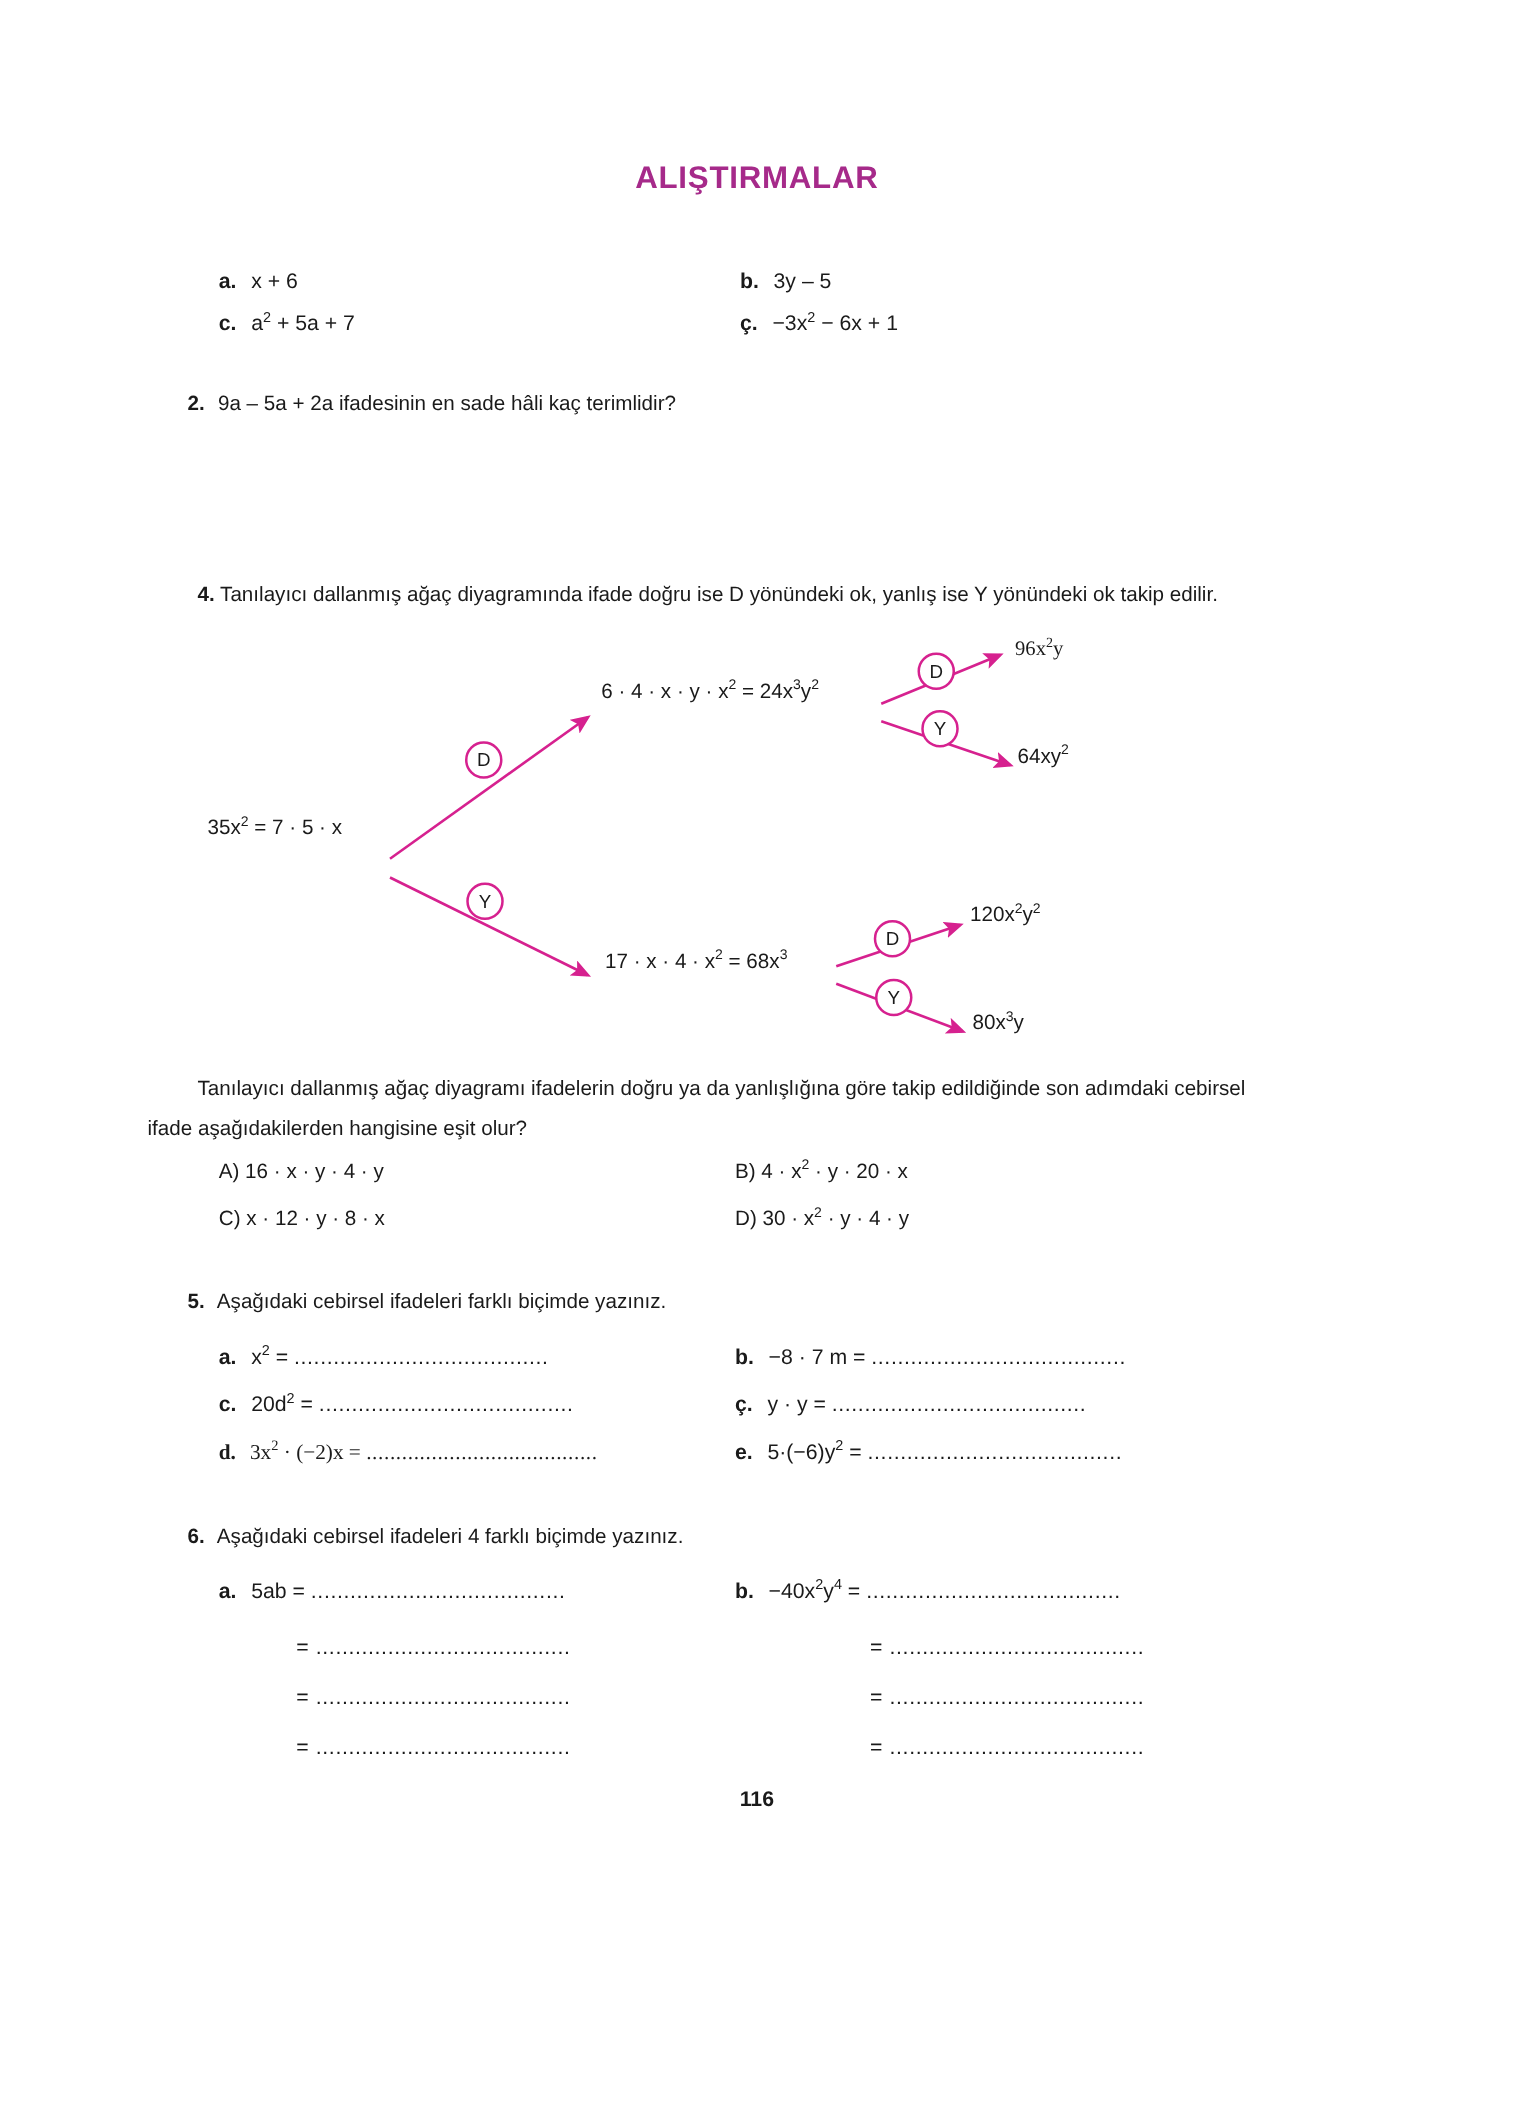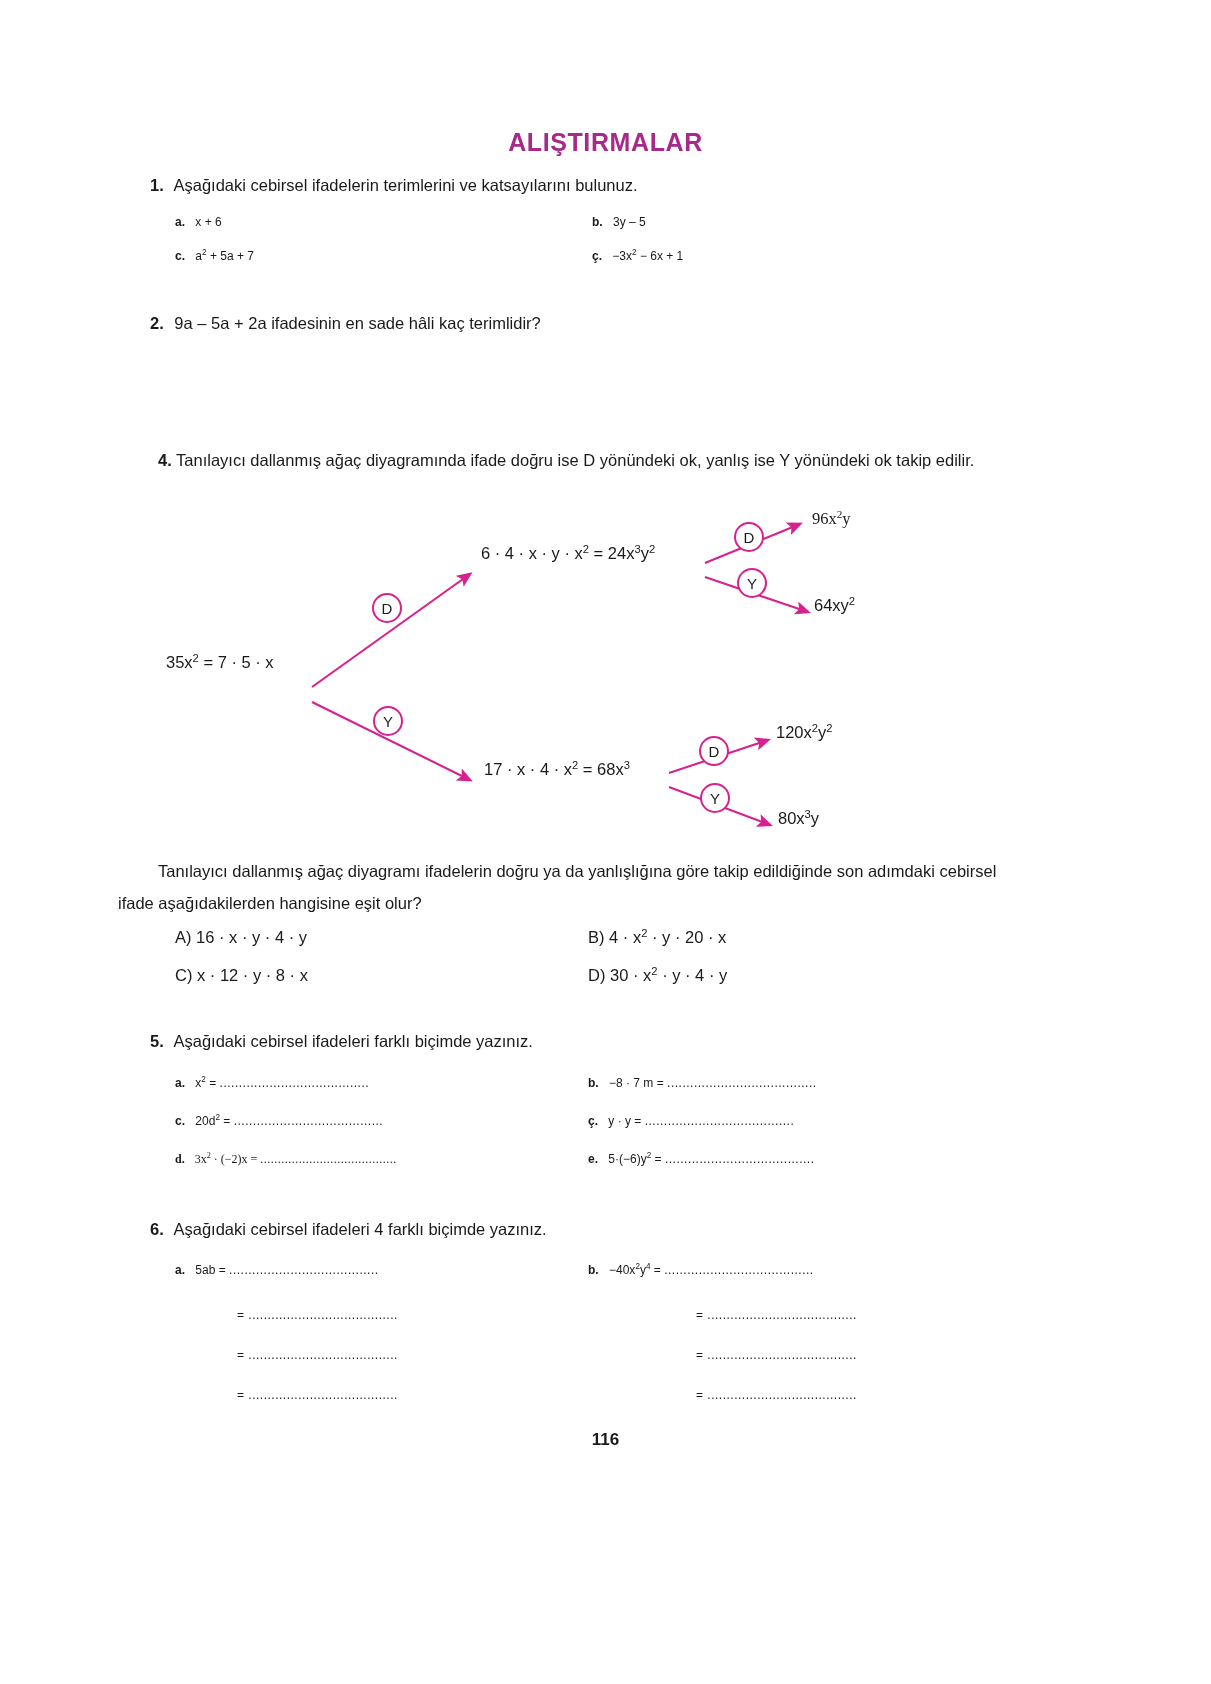--- a/index.html
+++ b/index.html
@@ -55,21 +55,21 @@
     width: 900px;
     white-space: normal;
   }
   .wrapq .num { font-weight: bold; }
 
   sup { font-size: 0.68em; vertical-align: super; line-height: 0; }
 
   
   .item {
     position: absolute;
-    font-size: 12px;
+    font-size: 17px;
     white-space: nowrap;
   }
   .item .lbl { font-weight: bold; margin-right: 7px; }
 
   .opt {
     position: absolute;
     font-size: 16.5px;
     white-space: nowrap;
   }
 
@@ -113,24 +113,20 @@
     font-weight: bold;
   }
 </style>
 </head>
 <body>
 
 <div class="page">
 
   <div class="page-heading">ALIŞTIRMALAR</div>
 
-  <div class="q" style="left:150px; top:174px;">
-    <span class="num">1.</span>
-    <span class="q-body">Aşağıdaki cebirsel ifadelerin terimlerini ve katsayılarını bulunuz.</span>
-  </div>
 
   <div class="item" style="left:175px; top:215px;">
     <span class="lbl">a.</span>
     <span>x + 6</span>
   </div>
   <div class="item" style="left:592px; top:215px;">
     <span class="lbl">b.</span>
     <span>3y – 5</span>
   </div>
   <div class="item" style="left:175px; top:249px;">
@@ -141,21 +137,21 @@
     <span class="lbl">ç.</span>
     <span>−3x<sup>2</sup> − 6x + 1</span>
   </div>
 
   <div class="q" style="left:150px; top:312px;">
     <span class="num">2.</span>
     <span class="q-body">9a – 5a + 2a ifadesinin en sade hâli kaç terimlidir?</span>
   </div>
 
 
-  <div class="wrapq" style="left:118px; top:444px; width:908px; text-indent:40px;">
+  <div class="wrapq" style="left:118px; top:460px; width:908px; text-indent:40px;">
     <span class="num">4.</span>
     <span>Tanılayıcı dallanmış ağaç diyagramında ifade doğru ise D yönündeki ok, yanlış ise Y yönündeki ok takip edilir.</span>
   </div>
 
   <div class="diagram">
     <svg width="940" height="360" viewBox="0 0 940 360">
       <defs>
         <marker id="ah" markerWidth="9" markerHeight="9" refX="6" refY="3.2" orient="auto" markerUnits="strokeWidth">
           <path d="M0,0 L7.5,3.2 L0,6.4 L1.6,3.2 z" fill="#d6218f"></path>
         </marker>

